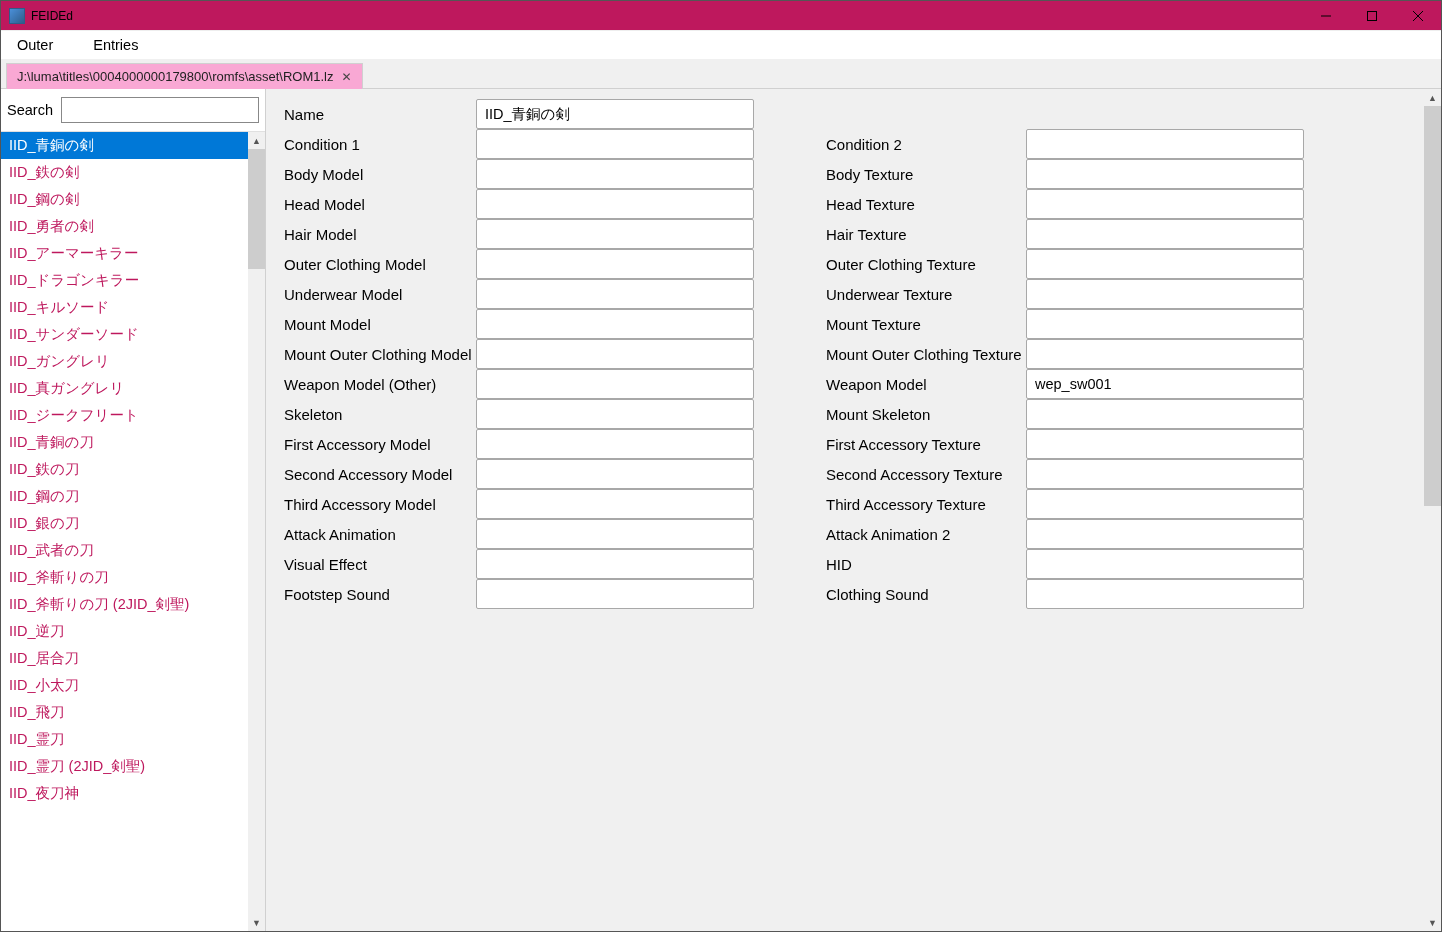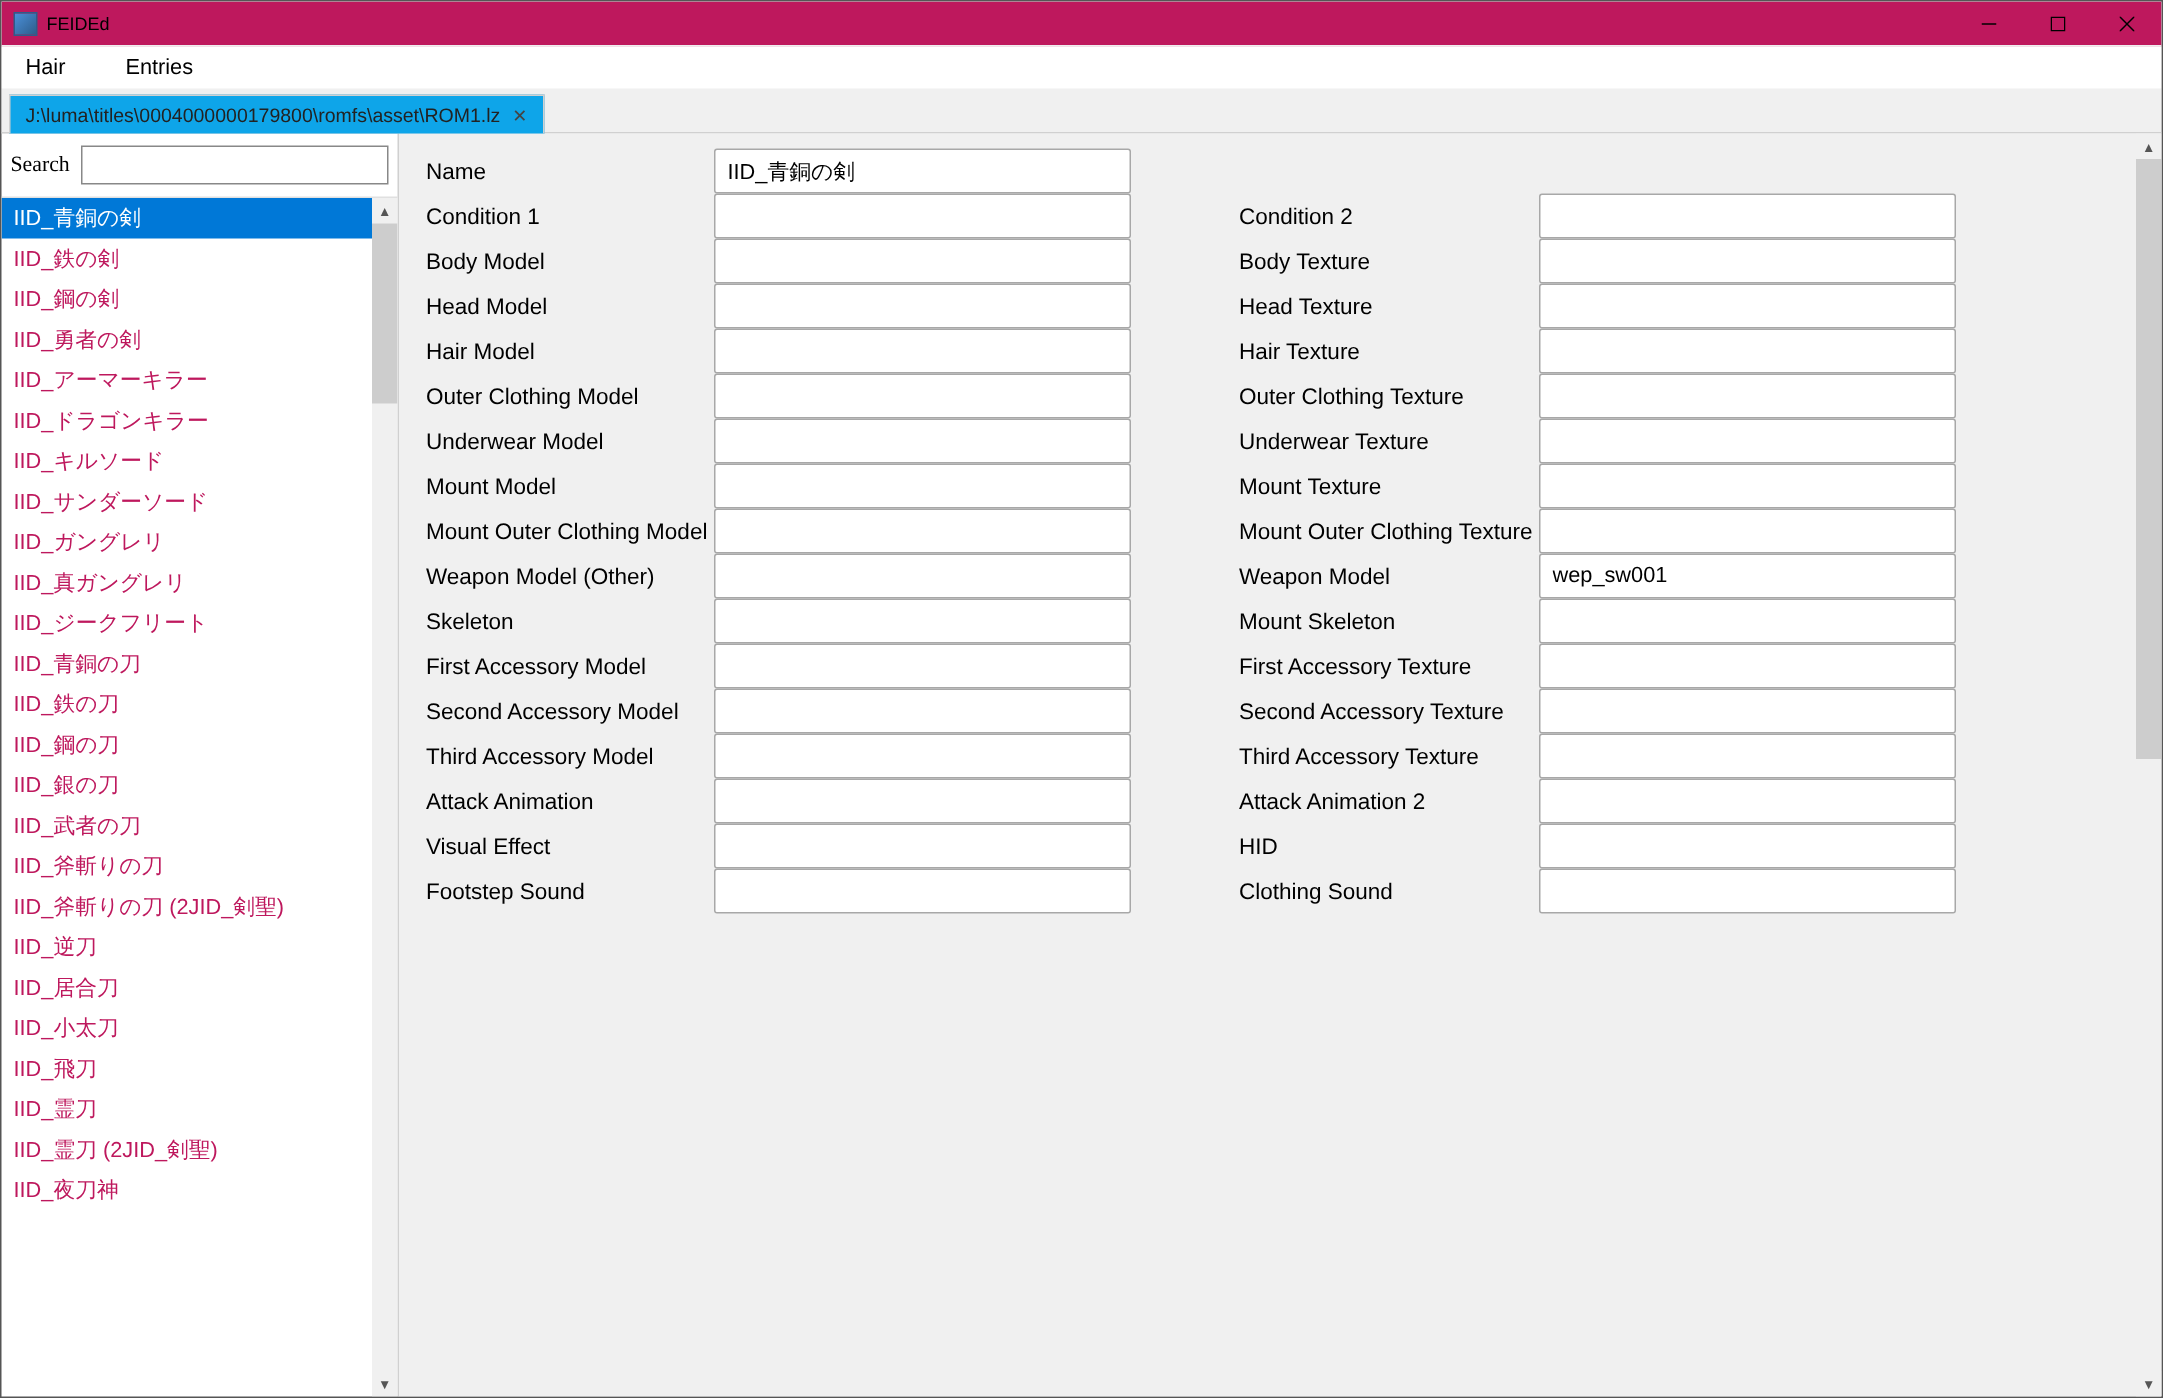--- a/index.html
+++ b/index.html
@@ -45,21 +45,21 @@
     .menu-item { padding: 3px 6px; color: #000; }
     .tabrow {
       height: 30px;
       background: #f0f0f0;
       display: flex;
       align-items: flex-end;
       padding-left: 5px;
       border-bottom: 1px solid #d0d0d0;
     }
     .tab {
-      background: #0ea5e9;
+      background: #f9a8d4;
       border: 1px solid #d0d0d0;
       border-bottom: none;
       padding: 5px 8px 5px 10px;
       font-size: 13px;
       display: flex; align-items: center;
       gap: 6px;
       position: relative;
       top: 1px;
       color: #222;
     }
@@ -73,21 +73,21 @@
       border-right: 1px solid #d0d0d0;
       display: flex;
       flex-direction: column;
     }
     .search-row {
       display: flex;
       align-items: center;
       padding: 8px 6px;
       gap: 8px;
     }
-    .search-label { font-size: 14.5px; color: #000; font-family: Liberation Serif, serif; }
+    .search-label { font-size: 14.5px; color: #000; }
     .search-input {
       flex: 1;
       height: 26px;
       border: 1px solid #888;
       padding: 2px 4px;
       font-family: inherit;
       font-size: 14px;
     }
     .listwrap {
       flex: 1;
@@ -183,21 +183,21 @@
     <div class="win-btn close">
       <svg width="10" height="10">
           <line x1="0" y1="0" x2="10" y2="10" stroke="#000" stroke-width="1"></line>
           <line x1="10" y1="0" x2="0" y2="10" stroke="#000" stroke-width="1"></line>
         </svg>
     </div>
   </div>
 </div>
 
 <div class="menubar">
-  <span class="menu-item">Hair</span>
+  <span class="menu-item">Outer</span>
   <span class="menu-item">Entries</span>
 </div>
 
 <div class="tabrow">
   <div class="tab">
     <span>J:\luma\titles\0004000000179800\romfs\asset\ROM1.lz</span>
     <span class="tab-close">✕</span>
   </div>
 </div>
 

